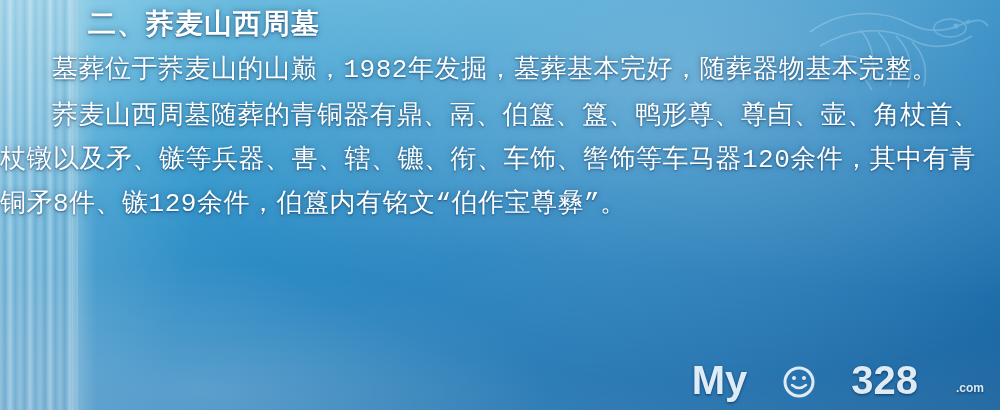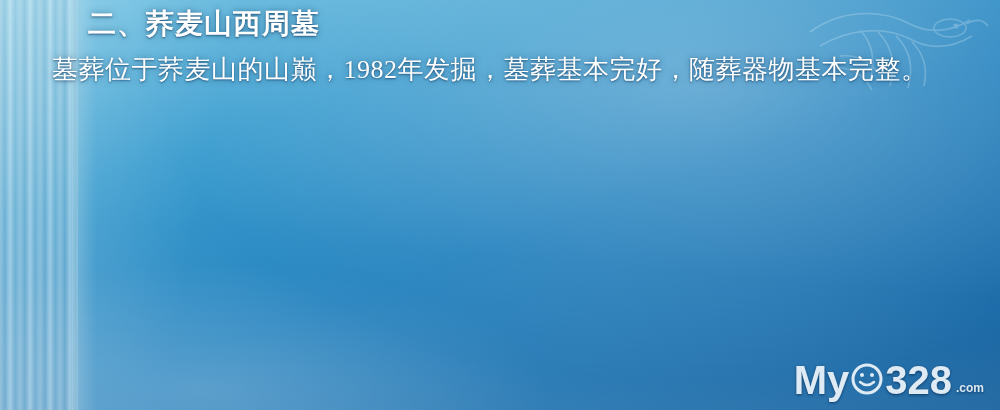--- a/index.html
+++ b/index.html
@@ -63,20 +63,21 @@
     opacity: 0.30;
     pointer-events: none;
   }
   .content {
     position: absolute;
     left: 0; top: 0;
     width: 1000px;
     height: 334px;
     color: #ffffff;
     text-shadow: 0 0 6px rgba(20,70,110,0.55), 0 1px 2px rgba(10,50,90,0.6);
+    font-family: Liberation Mono, monospace;
   }
   .slide-title {
     position: absolute;
     left: 88px;
     top: 5px;
     font-size: 28px;
     font-weight: bold;
     letter-spacing: 1px;
     white-space: nowrap;
   }
@@ -105,26 +106,28 @@
     right: 16px;
     bottom: 10px;
     display: flex;
     flex-direction: column;
     align-items: flex-end;
     opacity: 0.92;
     pointer-events: none;
   }
   .logo-main {
     display: flex;
+    align-items: center;
     font-family: "Liberation Sans", sans-serif;
     font-size: 40px;
     font-weight: bold;
     color: #eef6fb;
     text-shadow: 0 1px 3px rgba(0,40,80,0.8);
     line-height: 1;
+    gap: 34px;
   }
   .logo-main .smiley {
     display: inline-block;
     width: 34px;
     height: 34px;
     margin: 0 1px;
     position: relative;
     top: 2px;
   }
   .logo-com {
@@ -167,20 +170,21 @@
       <path d="M40,54 C58,52 72,60 80,74"></path>
       <path d="M30,66 C50,64 64,72 72,88"></path>
     </g>
   </svg>
 
   <div class="content">
     <div class="slide-title">二、荞麦山西周墓</div>
 
     <div class="body-text">
       <p class="para wrap">墓葬位于荞麦山的山巅，1982年发掘，墓葬基本完好，随葬器物基本完整。</p>
+      <p class="para wrap">荞麦山西周墓随葬的青铜器有鼎、鬲、伯簋、簋、鸭形尊、尊卣、壶、角杖首、杖镦以及矛、镞等兵器、軎、辖、镳、衔、车饰、辔饰等车马器120余件，其中有青铜矛8件、镞129余件，伯簋内有铭文“伯作宝尊彝”。</p>
     </div>
   </div>
 
   <div class="logo">
     <div class="logo-main">
       <span>My</span>
       <span class="smiley">
         <svg viewBox="0 0 34 34" width="34" height="34">
           <circle cx="17" cy="17" r="14" fill="none" stroke="#eef6fb" stroke-width="3"></circle>
           <circle cx="12" cy="13" r="2" fill="#eef6fb"></circle>

